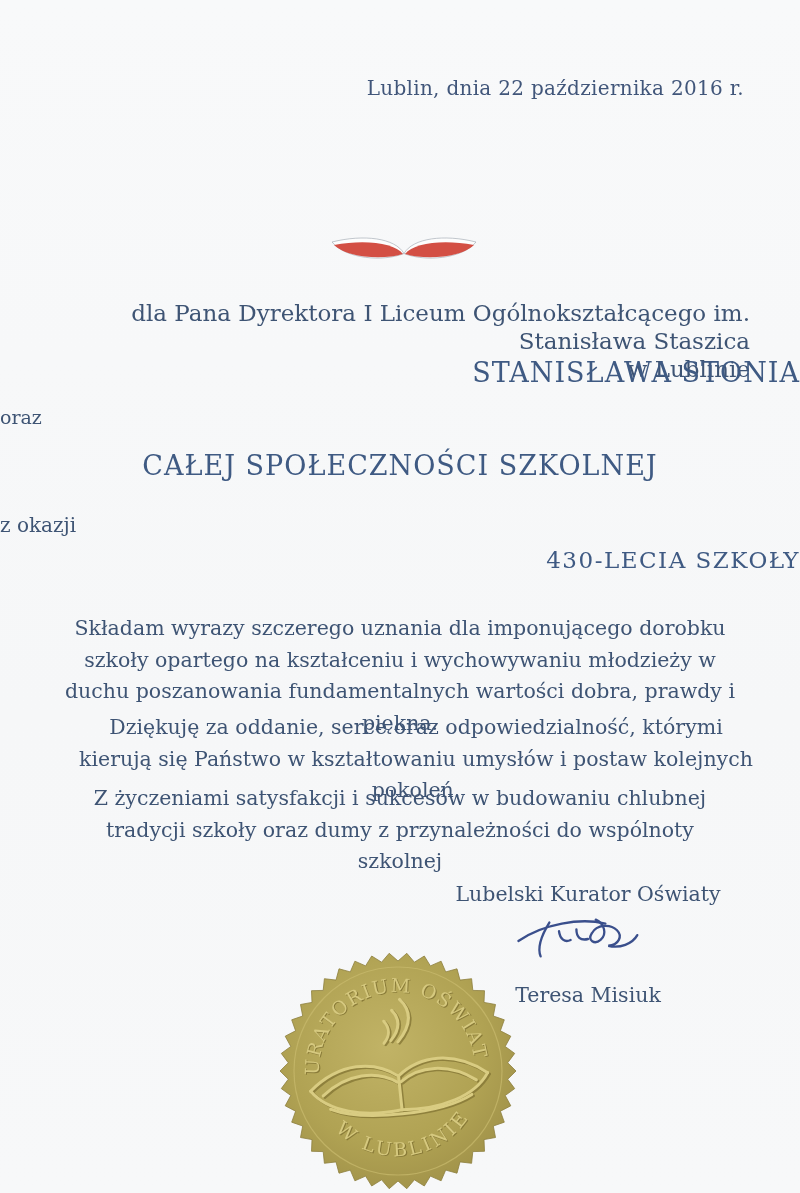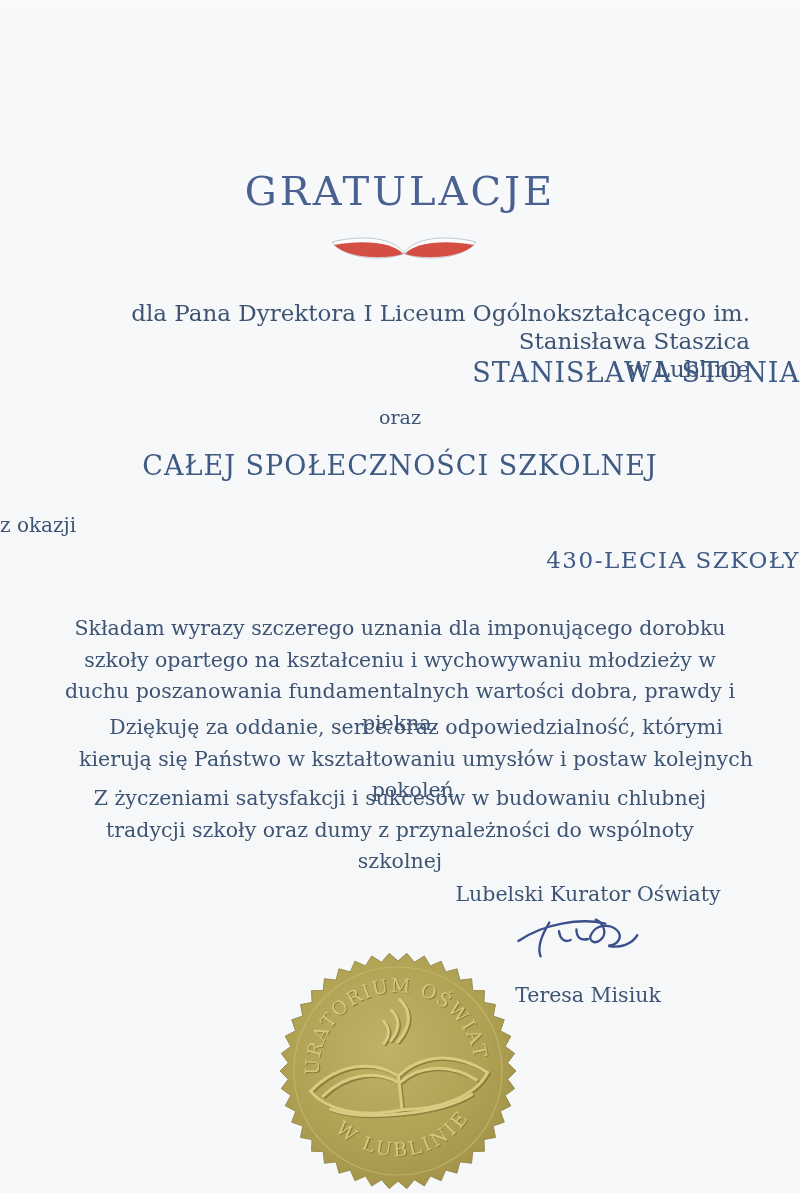--- a/index.html
+++ b/index.html
@@ -25,21 +25,21 @@
   .recipient-intro{
     position:absolute;top:299px;left:50px;width:700px;
     text-align:right;font-size:23px;line-height:28px;color:#3e5474;
   }
   .recipient-name{
     position:absolute;top:357px;left:0;width:100%;
     text-align:right;font-size:27px;letter-spacing:1px;color:#3f5a83;
   }
   .conjunction{
     position:absolute;top:406px;left:0;width:100%;
-    text-align:center;font-size:19px;color:#3e5474;
+    font-size:19px;color:#3e5474;
   }
   .community-name{
     position:absolute;top:450px;left:0;width:100%;
     text-align:center;font-size:27px;letter-spacing:1px;color:#3f5a83;
   }
   .occasion-lead{
     position:absolute;top:513px;left:0;width:100%;
     font-size:20px;color:#3e5474;
   }
   .occasion-event{
@@ -61,22 +61,22 @@
   .signature-script{display:block;margin:4px auto 0 auto;width:160px;height:58px;}
   .signature-name{font-size:20.5px;color:#3e5474;margin-top:15px;}
   .seal{position:absolute;top:952px;left:279px;width:238px;height:238px;}
   .seal svg{display:block;}
 </style>
 </head>
 <body>
 
 <div class="page">
 
+  <div class="date-line">Lublin, dnia 22 października 2016 r.</div>
 
-  <div class="cert-title">GRATULACJE</div>
 
   <div class="ribbon">
     <svg width="150" height="30" viewBox="0 0 300 60" xmlns="http://www.w3.org/2000/svg">
       <g>
         <path d="M6,18 C70,2 132,10 150,41 C108,58 34,52 6,18 Z" fill="#fdfdfd" stroke="#9aa3ad" stroke-width="1.2"></path>
         <path d="M10,24 C72,12 131,20 148,42 C106,55 36,49 10,24 Z" fill="#d34f44" stroke="none"></path>
       </g>
       <g transform="translate(300,0) scale(-1,1)">
         <path d="M6,18 C70,2 132,10 150,41 C108,58 34,52 6,18 Z" fill="#fdfdfd" stroke="#9aa3ad" stroke-width="1.2"></path>
         <path d="M10,24 C72,12 131,20 148,42 C106,55 36,49 10,24 Z" fill="#d34f44" stroke="none"></path>

